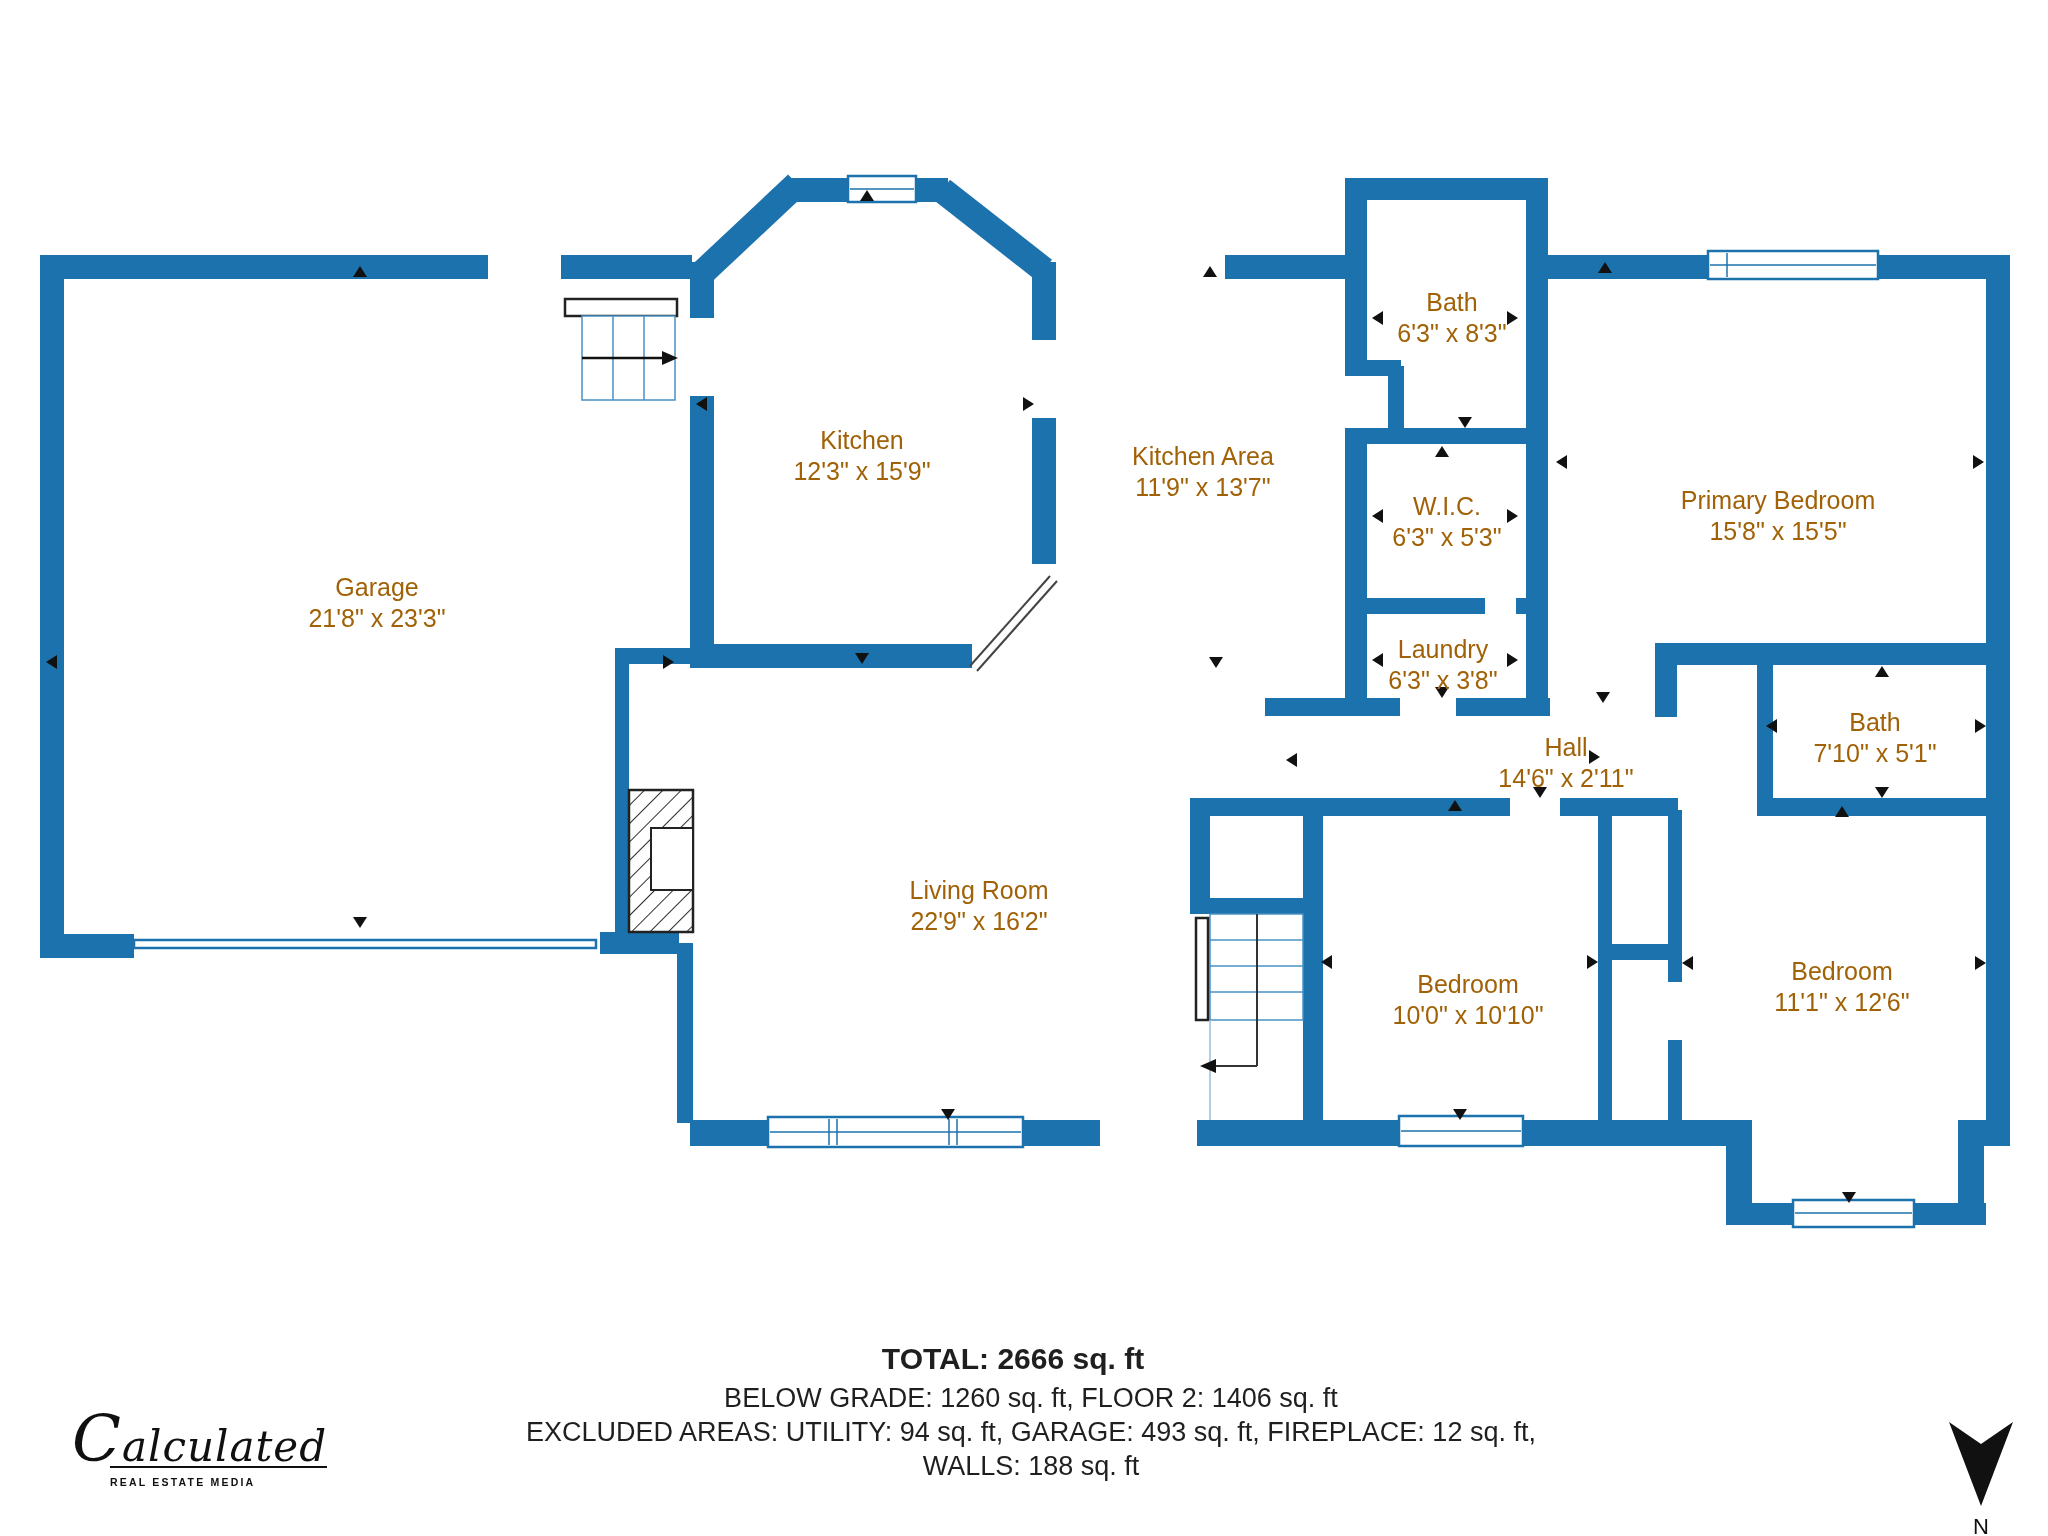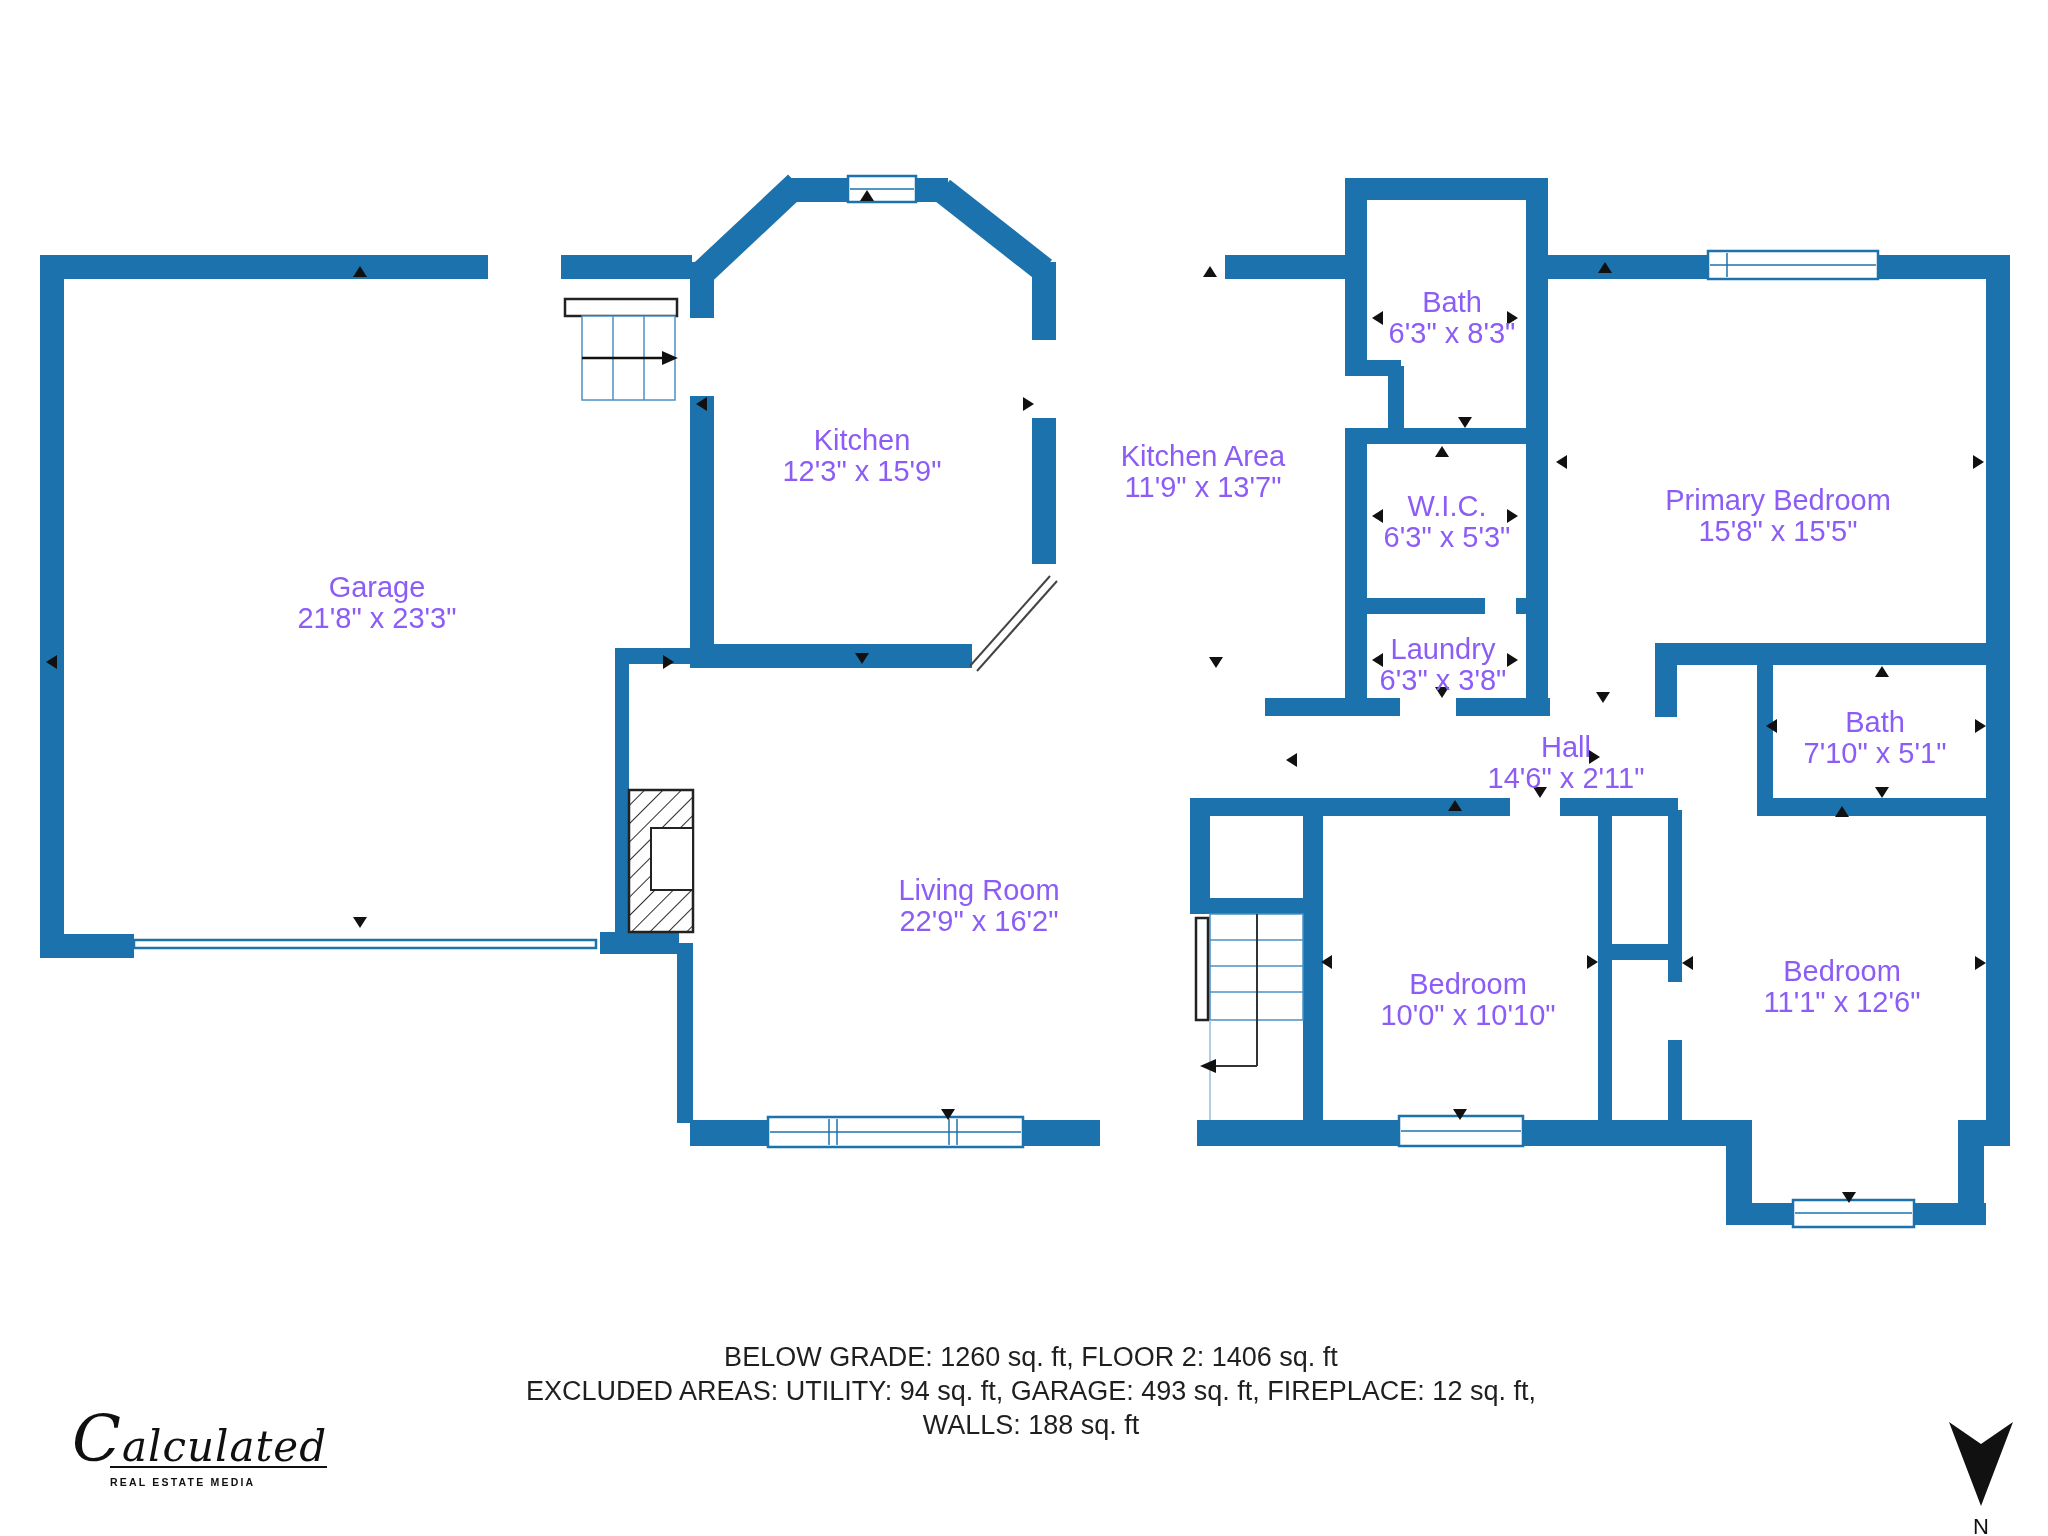--- a/index.html
+++ b/index.html
@@ -1,20 +1,20 @@
 <!DOCTYPE html>
 <html><head>
 <meta charset="utf-8">
 <style>
   html,body{margin:0;padding:0;background:#ffffff;}
   #page{position:relative;width:2048px;height:1536px;background:#fff;overflow:hidden;
         font-family:"Liberation Sans", sans-serif;}
   #plan-svg{position:absolute;left:0;top:0;width:2048px;height:1536px;}
   .room-label{position:absolute;transform:translate(-50%,-50%);text-align:center;
-      color:#8b5cf6;font-size:29px;line-height:31px;white-space:nowrap;}
+      color:#a16207;font-size:25px;line-height:31px;white-space:nowrap;}
   .room-label .dims{display:block;}
   #footer{position:absolute;left:1013px;top:1342px;transform:translateX(-50%);
       text-align:center;color:#1f1f1f;white-space:nowrap;}
   #footer .total{font-size:30px;font-weight:700;margin-bottom:7px;}
   #footer .fline{font-size:27px;font-weight:400;margin-bottom:3px;color:#1f1f1f;margin-left:36px;}
   #footer .disclaimer{font-size:16px;font-weight:500;color:#2E74AD;margin-top:26px;}
   #logo{position:absolute;left:72px;top:1418px;color:#101010;}
   #logo .script{font-family:"DejaVu Serif", serif;font-style:italic;font-size:42px;
       line-height:42px;letter-spacing:1px;}
   #logo .script::first-letter{font-size:64px;}
@@ -245,20 +245,21 @@
   <div class="room-label" style="left:1468px;top:1000px;">
     <span>Bedroom</span>
     <span class="dims">10'0" x 10'10"</span>
   </div>
   <div class="room-label" style="left:1842px;top:987px;">
     <span>Bedroom</span>
     <span class="dims">11'1" x 12'6"</span>
   </div>
 
   <div id="footer">
+    <div class="total">TOTAL: 2666 sq. ft</div>
     <div class="fline">BELOW GRADE: 1260 sq. ft, FLOOR 2: 1406 sq. ft</div>
     <div class="fline">EXCLUDED AREAS: UTILITY: 94 sq. ft, GARAGE: 493 sq. ft, FIREPLACE: 12 sq. ft,</div>
     <div class="fline">WALLS: 188 sq. ft</div>
   </div>
 
   <div id="logo">
     <div class="script">Calculated</div>
     <span class="sub">REAL ESTATE MEDIA</span>
   </div>
 

